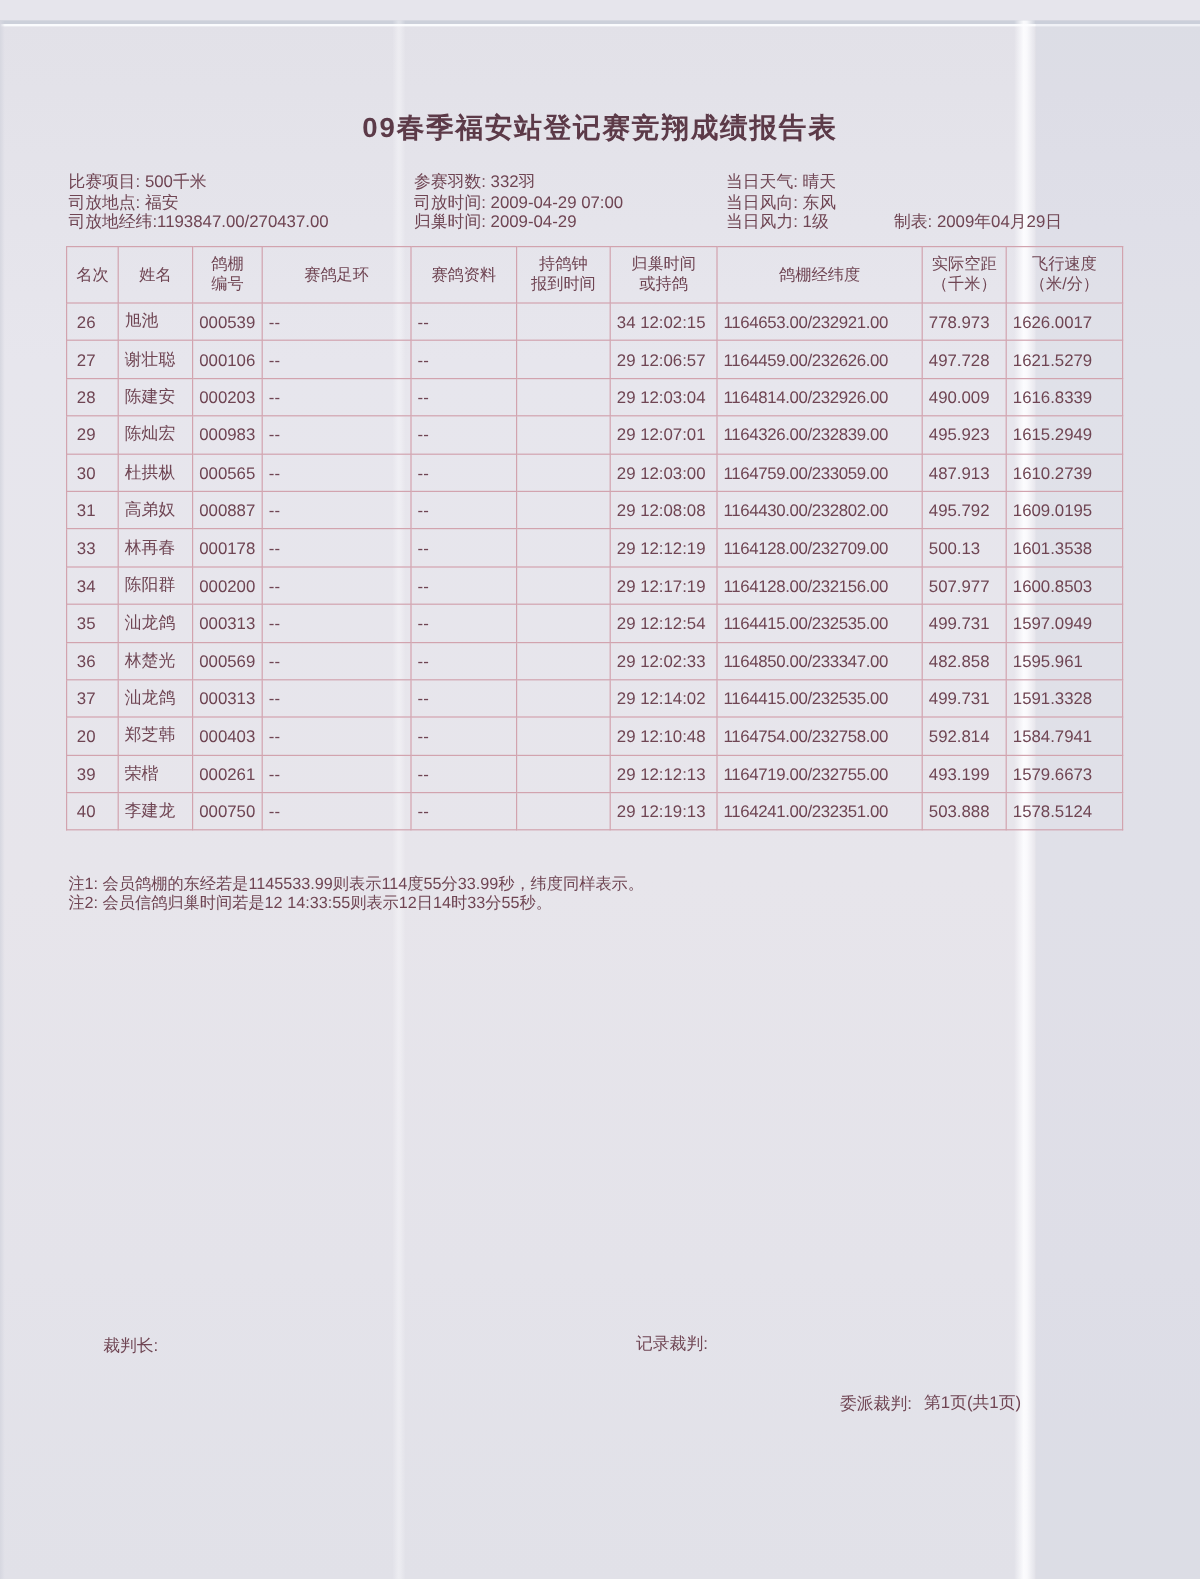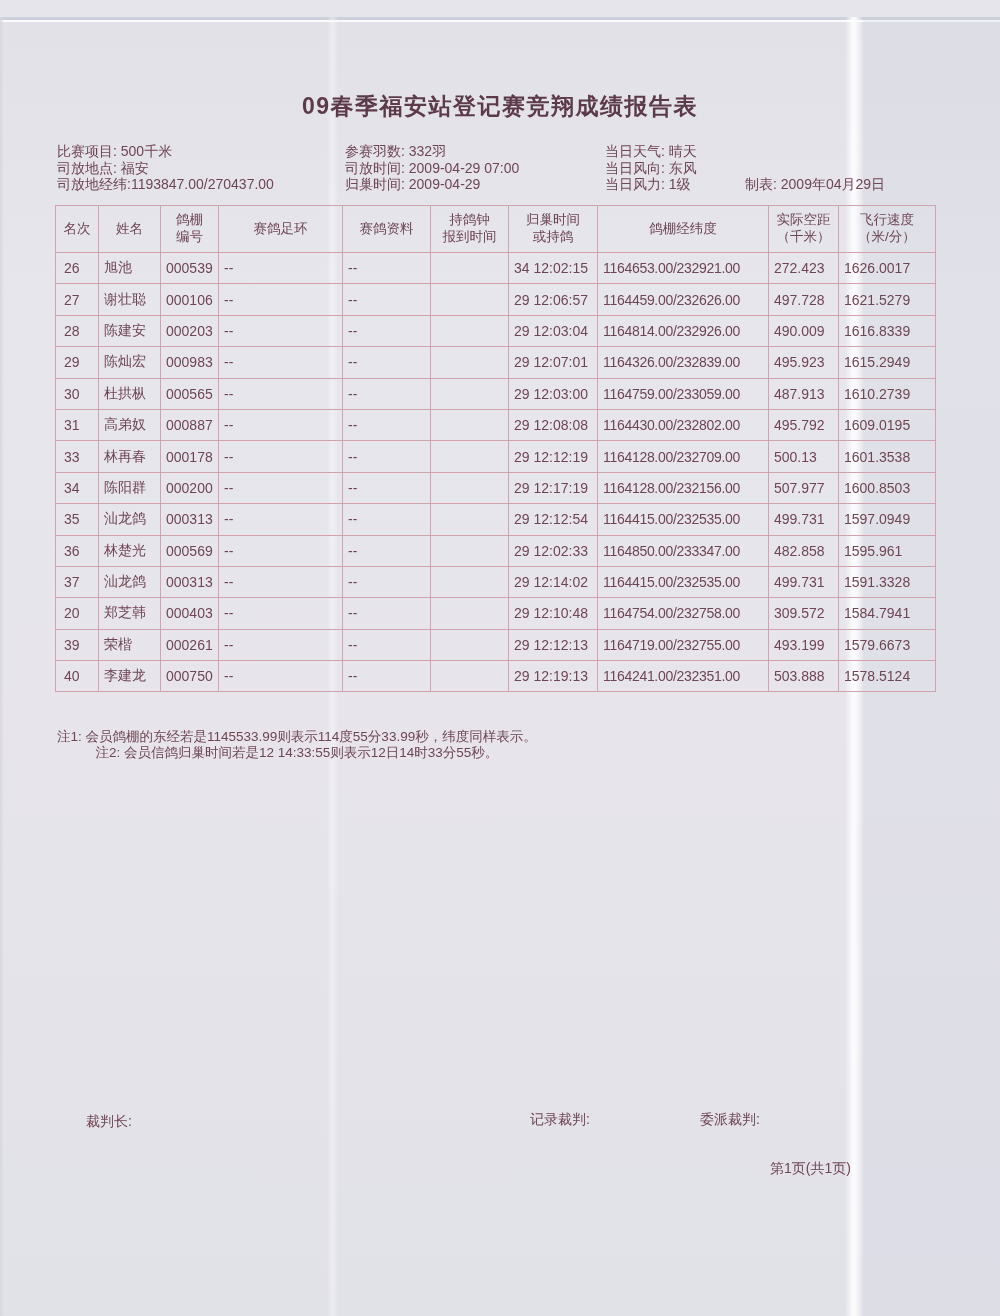--- a/index.html
+++ b/index.html
@@ -43,26 +43,26 @@
   .results th {
     height:46px; font-weight:normal; text-align:center;
     white-space:pre-line; font-size:13.5px; line-height:1.25; padding:0 1px;
   }
   .results tbody td {
     height:30.4px; padding:0 0 0 5px; white-space:nowrap; text-align:left;
   }
   .results tbody td.c-rank { padding-left:8px; }
   .results tbody td.c-coords { letter-spacing:-0.3px; }
 
-  .notes { position:absolute; left:57px; top:712px; font-size:13.5px; line-height:15.5px; white-space:nowrap;text-align:center; }
+  .notes { position:absolute; left:57px; top:712px; font-size:13.5px; line-height:15.5px; white-space:nowrap; }
 
   .sig { position:absolute; font-size:14px; white-space:nowrap; }
   .sig-chief    { left:86px;  top:1096px; }
   .sig-recorder { left:530px; top:1094px; }
-  .sig-assigned { left:700px; top:1094px; }
+  .sig-assigned { left:700px; top:1144px; }
   .page-num     { position:absolute; left:770px; top:1143px; font-size:14px; white-space:nowrap; }
 </style>
 </head>
 <body>
 
 <div class="sheet">
   <div class="top-edge"></div>
   <div class="top-line"></div>
   <div class="left-edge"></div>
   <div class="right-tint"></div>
@@ -123,21 +123,21 @@
     <tbody>
       <tr>
         <td class="c-rank">26</td>
         <td>旭池</td>
         <td>000539</td>
         <td>--</td>
         <td>--</td>
         <td></td>
         <td>34 12:02:15</td>
         <td class="c-coords">1164653.00/232921.00</td>
-        <td>272.423</td>
+        <td>778.973</td>
         <td>1626.0017</td>
       </tr>
       <tr>
         <td class="c-rank">27</td>
         <td>谢壮聪</td>
         <td>000106</td>
         <td>--</td>
         <td>--</td>
         <td></td>
         <td>29 12:06:57</td>
@@ -255,21 +255,21 @@
       </tr>
       <tr>
         <td class="c-rank">20</td>
         <td>郑芝韩</td>
         <td>000403</td>
         <td>--</td>
         <td>--</td>
         <td></td>
         <td>29 12:10:48</td>
         <td class="c-coords">1164754.00/232758.00</td>
-        <td>309.572</td>
+        <td>592.814</td>
         <td>1584.7941</td>
       </tr>
       <tr>
         <td class="c-rank">39</td>
         <td>荣楷</td>
         <td>000261</td>
         <td>--</td>
         <td>--</td>
         <td></td>
         <td>29 12:12:13</td>

